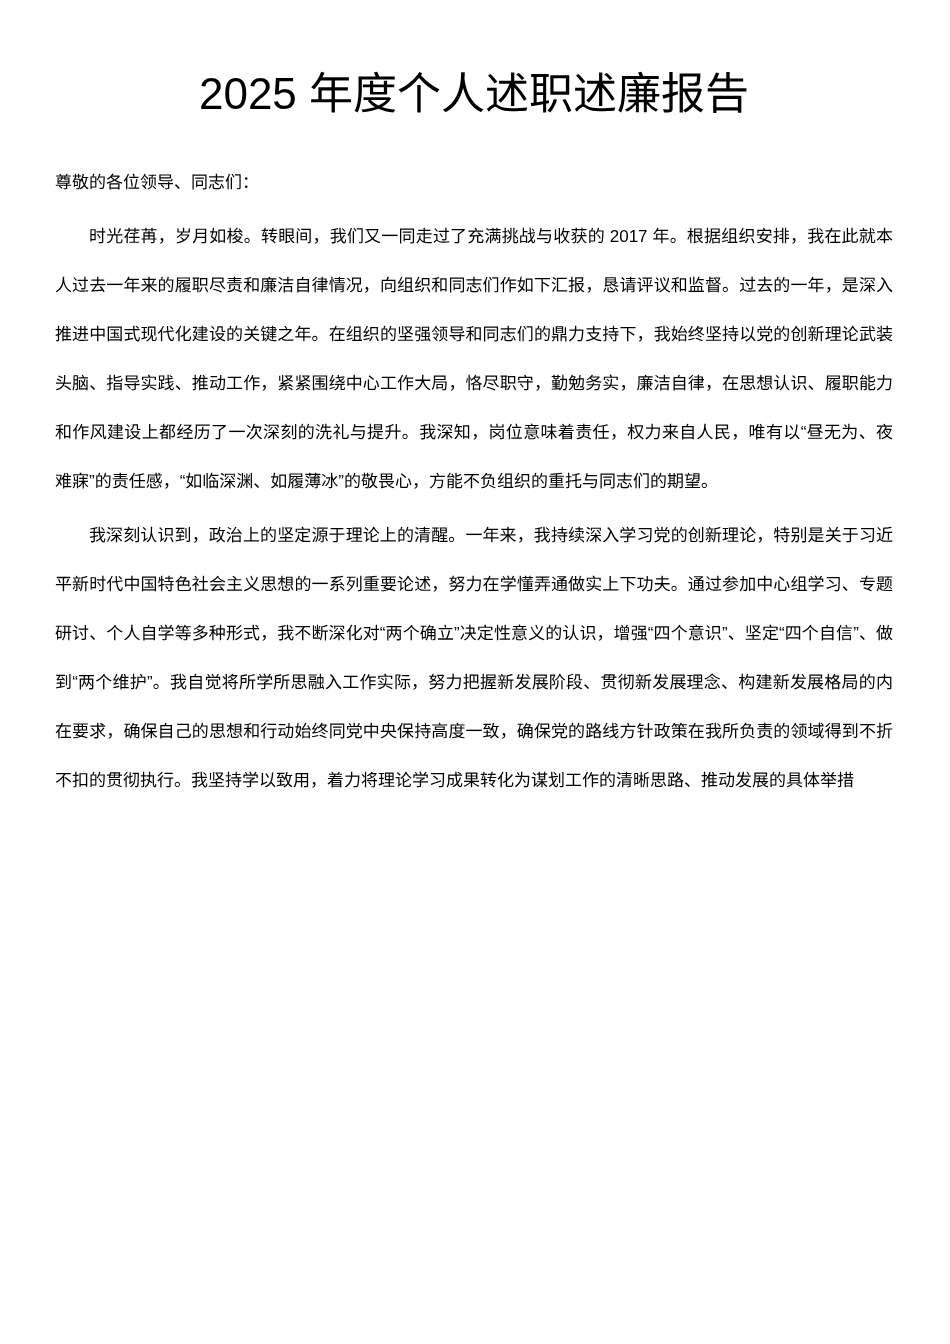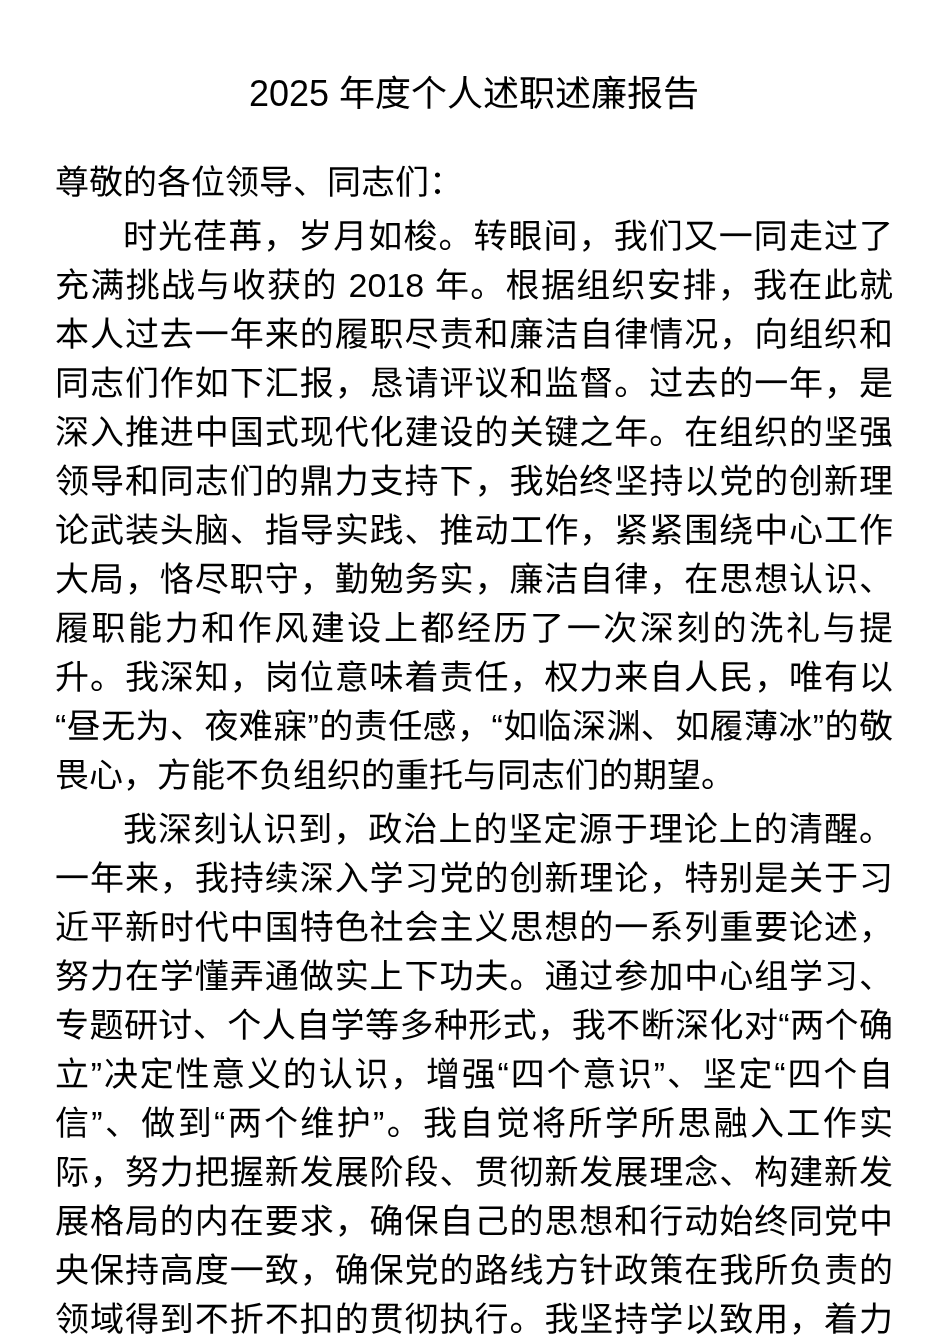--- a/index.html
+++ b/index.html
@@ -15,29 +15,29 @@
   }
   .page {
     box-sizing: border-box;
     width: 950px;
     height: 1344px;
     background: #ffffff;
     padding: 66px 57px 0 55px;
     overflow: hidden;
   }
   .doc-title {
-    font-size: 36px;
+    font-size: 44px;
     line-height: 56px;
     font-weight: 500;
     text-align: center;
     margin: 0 0 36px 0;
     white-space: nowrap;
   }
   .para {
-    font-size: 34px;
+    font-size: 17px;
     line-height: 49px;
     margin: 0 0 5px 0;
     text-align: justify;
     text-justify: inter-ideograph;
     word-break: break-all;
   }
   .indent {
     text-indent: 2em;
   }
   .section-heading {
@@ -45,17 +45,17 @@
   }
 </style>
 </head>
 <body>
 
 <div class="page">
   <h1 class="doc-title">2025 年度个人述职述廉报告</h1>
 
   <p class="para">尊敬的各位领导、同志们：</p>
 
-  <p class="para indent">时光荏苒，岁月如梭。转眼间，我们又一同走过了充满挑战与收获的 2018 年。根据组织安排，我在此就本人过去一年来的履职尽责和廉洁自律情况，向组织和同志们作如下汇报，恳请评议和监督。过去的一年，是深入推进中国式现代化建设的关键之年。在组织的坚强领导和同志们的鼎力支持下，我始终坚持以党的创新理论武装头脑、指导实践、推动工作，紧紧围绕中心工作大局，恪尽职守，勤勉务实，廉洁自律，在思想认识、履职能力和作风建设上都经历了一次深刻的洗礼与提升。我深知，岗位意味着责任，权力来自人民，唯有以“昼无为、夜难寐”的责任感，“如临深渊、如履薄冰”的敬畏心，方能不负组织的重托与同志们的期望。</p>
+  <p class="para indent">时光荏苒，岁月如梭。转眼间，我们又一同走过了充满挑战与收获的 2017 年。根据组织安排，我在此就本人过去一年来的履职尽责和廉洁自律情况，向组织和同志们作如下汇报，恳请评议和监督。过去的一年，是深入推进中国式现代化建设的关键之年。在组织的坚强领导和同志们的鼎力支持下，我始终坚持以党的创新理论武装头脑、指导实践、推动工作，紧紧围绕中心工作大局，恪尽职守，勤勉务实，廉洁自律，在思想认识、履职能力和作风建设上都经历了一次深刻的洗礼与提升。我深知，岗位意味着责任，权力来自人民，唯有以“昼无为、夜难寐”的责任感，“如临深渊、如履薄冰”的敬畏心，方能不负组织的重托与同志们的期望。</p>
 
 
   <p class="para indent">我深刻认识到，政治上的坚定源于理论上的清醒。一年来，我持续深入学习党的创新理论，特别是关于习近平新时代中国特色社会主义思想的一系列重要论述，努力在学懂弄通做实上下功夫。通过参加中心组学习、专题研讨、个人自学等多种形式，我不断深化对“两个确立”决定性意义的认识，增强“四个意识”、坚定“四个自信”、做到“两个维护”。我自觉将所学所思融入工作实际，努力把握新发展阶段、贯彻新发展理念、构建新发展格局的内在要求，确保自己的思想和行动始终同党中央保持高度一致，确保党的路线方针政策在我所负责的领域得到不折不扣的贯彻执行。我坚持学以致用，着力将理论学习成果转化为谋划工作的清晰思路、推动发展的具体举措</p>
 </div>
 
 </body></html>

